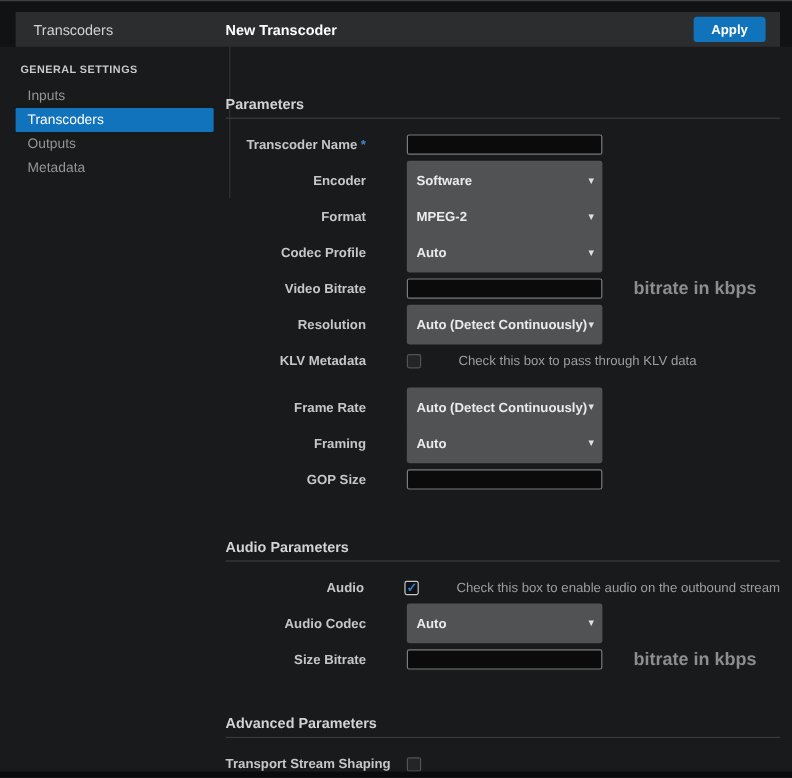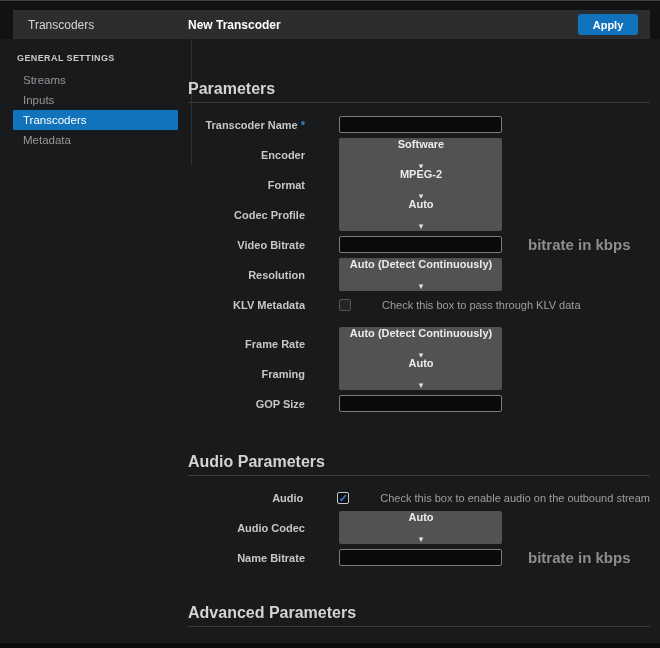--- a/index.html
+++ b/index.html
@@ -50,21 +50,21 @@
     margin-left: 13px; margin-right: 13px; padding-left: 10px;
     color: #939597; font-size: 11.5px; cursor: pointer;
     border-radius: 1px;
   }
   .side-item.selected { background: #1173bc; color: #ffffff; }
   
   .content {
     position: absolute; top: 39px; left: 188px; width: 462px;
   }
   .section-title {
-    color: #d2d3d4; font-size: 16px; font-weight: 700;
+    color: #d2d3d4; font-size: 12px; font-weight: 700;
   }
   .section-title.first { margin-top: 41px; }
   .section-title.audio { margin-top: 41px; }
   .section-title.advanced { margin-top: 38px; }
   .rule {
     border: none; border-top: 1px solid #3a3b3c; margin-top: 4px;
   }
   .rows { margin-top: 13px; }
   .row {
     display: flex; align-items: center; height: 17px; margin-bottom: 13px; gap: 24px;
@@ -79,21 +79,20 @@
     width: 163px; height: 17px;
     background: #0b0b0c; border: 1px solid #7b7c7b; border-radius: 2px;
     color: #e8e8e8; font-size: 11px; padding: 0 5px;
     font-family: "Liberation Sans", sans-serif;
   }
   .select {
     width: 163px; height: 33px;
     background: #505254; border-radius: 2px; cursor: pointer;
     display: flex; align-items: center; justify-content: space-between;
     padding: 0 7px 0 8px;
-    flex-direction: column;
   }
   .select-value { color: #ebebec; font-size: 11px; font-weight: 700; white-space: nowrap; }
   .caret { color: #e0e0e0; font-size: 9px; line-height: 9px; }
   .checkbox {
     width: 12px; height: 12px; flex: 0 0 12px;
     background: #232527; border: 1px solid #525354; border-radius: 2px;
     display: inline-flex; align-items: center; justify-content: center;
     cursor: pointer;
   }
   .checkbox.checked {
@@ -117,23 +116,23 @@
 
 <div class="header-bar">
   <span class="header-app-title">Transcoders</span>
   <span class="header-page-title">New Transcoder</span>
   <button class="apply-btn">Apply</button>
 </div>
 
 <div class="sidebar">
   <div class="side-section-label">GENERAL SETTINGS</div>
   <div class="side-items">
-    <div class="side-item">Streams</div>
     <div class="side-item">Inputs</div>
     <div class="side-item selected">Transcoders</div>
+    <div class="side-item">Outputs</div>
     <div class="side-item">Metadata</div>
   </div>
 </div>
 
 <div class="content">
 
   <div class="section-title first">Parameters</div>
   <hr class="rule">
 
   <div class="rows">
@@ -225,21 +224,21 @@
 
     <div class="row">
       <div class="flabel">Audio Codec</div>
       <div class="select">
         <span class="select-value">Auto</span>
         <span class="caret">▾</span>
       </div>
     </div>
 
     <div class="row">
-      <div class="flabel">Name Bitrate</div>
+      <div class="flabel">Size Bitrate</div>
       <input type="text" class="text-input" value="" style="">
       <span class="hint">bitrate in kbps</span>
     </div>
 
   </div>
 
   <div class="section-title advanced">Advanced Parameters</div>
   <hr class="rule">
 
   <div class="rows">

